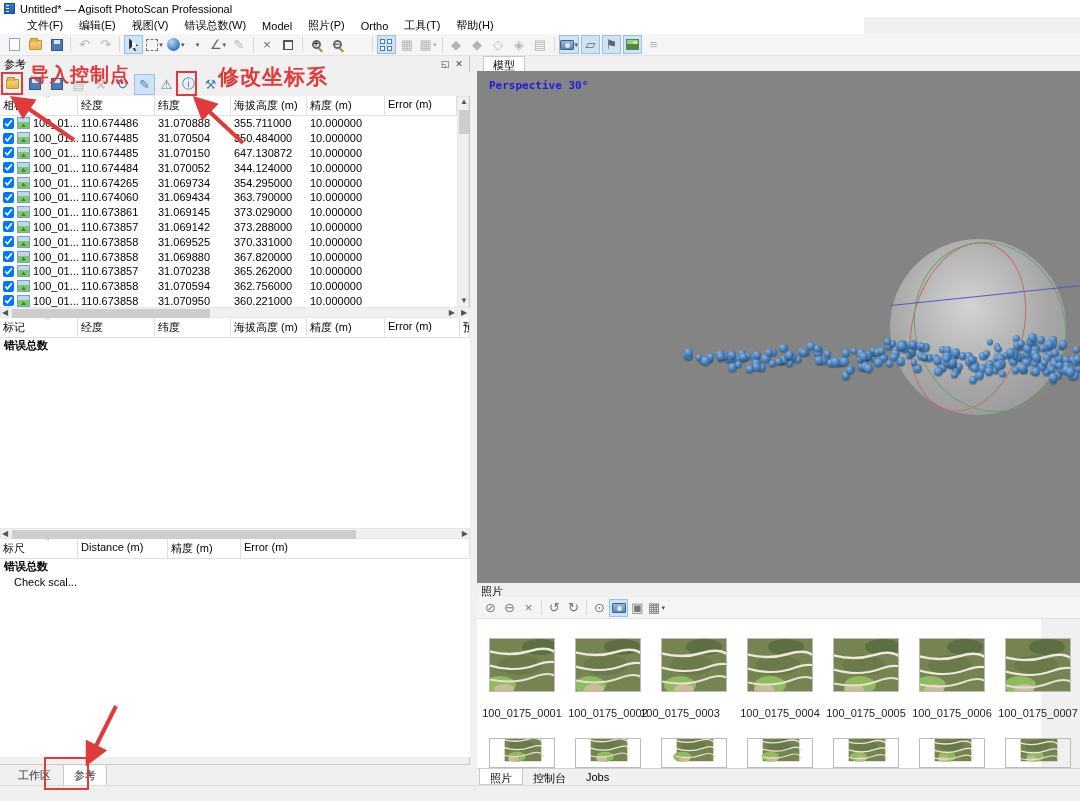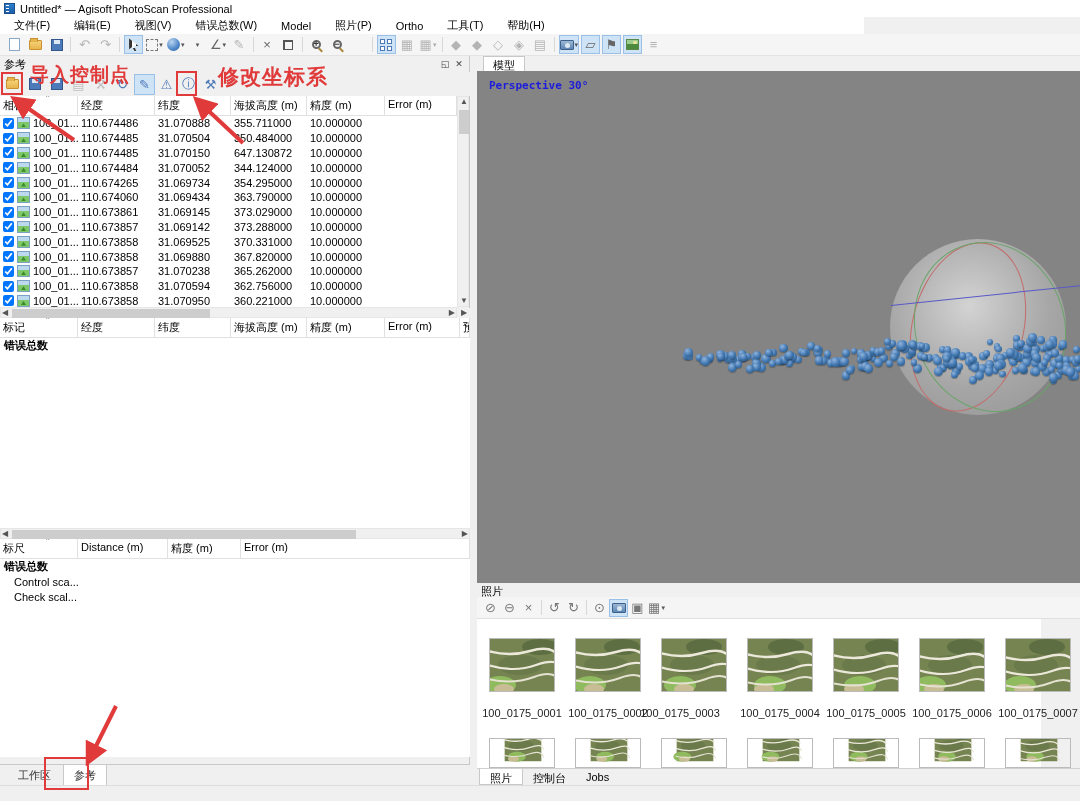--- a/index.html
+++ b/index.html
@@ -5,21 +5,21 @@
   * { margin:0; padding:0; box-sizing:border-box; }
   html,body { width:1080px; height:801px; overflow:hidden; }
   body { font-family:"Liberation Sans","DejaVu Sans",sans-serif; font-size:11px; color:#000; background:#f0f0f0; position:relative; }
   .abs { position:absolute; }
 
   
   #titlebar { left:0; top:0; width:1080px; height:17px; background:#fff; display:flex; align-items:center; padding-left:4px; gap:5px; }
   #app-icon { width:11px; height:11px; background:linear-gradient(#2e7fd0,#1b5fa8); border:1px solid #1a4f8c; position:relative; }
   #app-icon::before { content:""; position:absolute; left:1px; top:1px; width:3px; height:7px; background:repeating-linear-gradient(#fff 0 1px,transparent 1px 3px); }
   #title-text { font-size:11px; }
-  #menubar { left:0; top:17px; width:864px; height:17px; background:#fff; display:flex; align-items:center; padding-left:6px;gap:8px; }
+  #menubar { left:0; top:17px; width:864px; height:17px; background:#fff; display:flex; align-items:center; padding-left:19px; }
   .menu-item { padding:1px 8px; cursor:default; }
 
   #main-toolbar { left:0; top:34px; width:1080px; height:22px; background:#f5f5f5; border-bottom:1px solid #e3e3e3; display:flex; align-items:center; padding-left:4px; }
   .tbtn { height:19px; min-width:19px; display:flex; align-items:center; justify-content:center; margin:0 1px; border:1px solid transparent; color:#666; font-size:12px; }
   .tbtn.active { background:#cfe3f7; border-color:#9ac0e8; }
   .tbtn.disabled { opacity:.45; }
   .tsep { width:1px; height:15px; background:#d8d8d8; margin:0 3px; }
   .dd { font-size:7px; color:#555; margin-left:1px; }
 
   
@@ -489,21 +489,20 @@
 
 <div id="scale-table" class="abs grid-table">
   <div class="gt-head" id="scale-head" style="grid-template-columns: 78px 90px 73px 229px;">
       <div>标尺<span class="sort-mark">⌃</span></div>
       <div>Distance (m)</div>
       <div>精度 (m)</div>
       <div>Error (m)</div>
     </div>
   <div id="scale-body">
       <div class="tree-row bold">错误总数</div>
-      <div class="tree-row indent">Control sca...</div>
       <div class="tree-row indent">Check scal...</div>
     </div>
 </div>
 
 <div class="tabbar-left abs" id="left-tabs">
     <div class="ltab">工作区</div>
     <div class="ltab sel">参考</div>
   </div>
 
 <div id="model-tabbar" class="abs">

